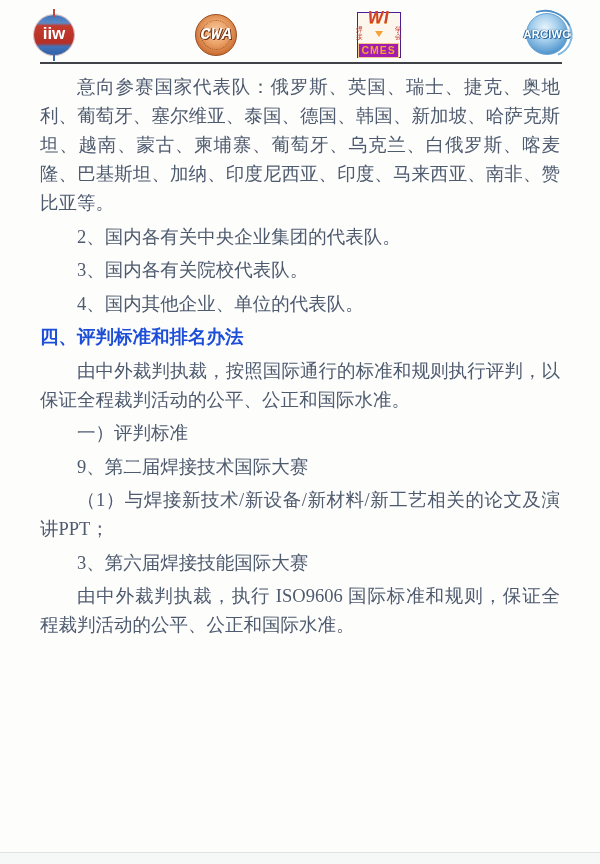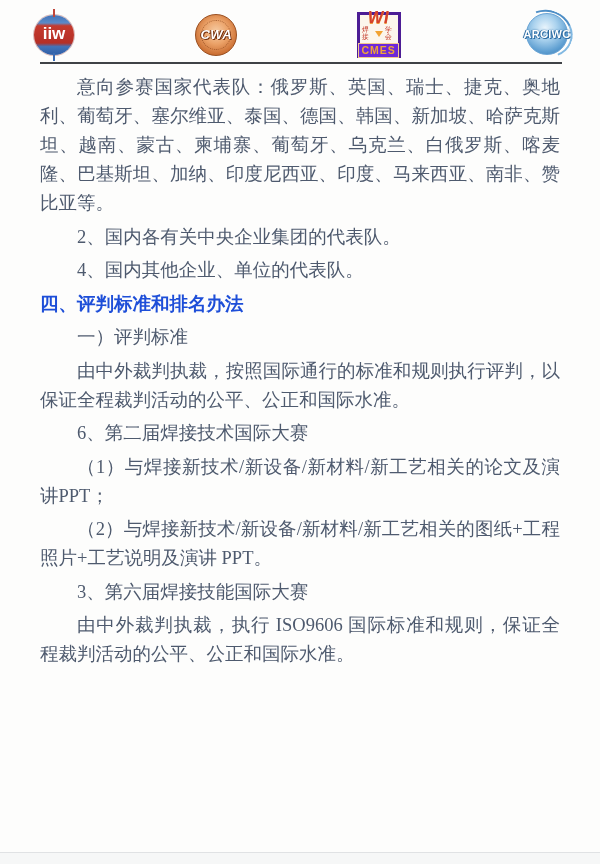--- a/index.html
+++ b/index.html
@@ -46,49 +46,49 @@
   .logo-cwa {
     width: 42px; height: 42px; border-radius: 50%;
     background: radial-gradient(circle at 50% 42%, #f6cda6 0%, #eba268 40%, #cd7236 72%, #aa5620 100%);
     border: 1px solid #9a4e1e;
     position: relative;
     display: flex; align-items: center; justify-content: center;
   }
   .cwa-inner-ring { position: absolute; inset: 5px; border-radius: 50%; border: 1px dotted rgba(110,45,10,0.55); }
   .cwa-text {
     position: relative; color: #ffffff; font-weight: bold; font-style: italic;
-    font-size: 13px; line-height: 1; letter-spacing: 0.5px;
-    font-family: Liberation Sans, sans-serif;
+    font-size: 17px; line-height: 1; letter-spacing: 0.5px;
+    font-family: Liberation Mono, monospace;
     text-shadow: 1px 1px 0 #75300f, -1px 0 0 #75300f;
   }
 
   
   .logo-cmes {
     width: 44px; height: 46px;
-    border: 3px solid #4c1d95; background: #fcf6ec;
+    border: 1px solid #4c1d95; background: #fcf6ec;
     display: flex; flex-direction: column; align-items: center; justify-content: center;
     gap: 2px; padding: 2px;
   }
   .cmes-wi {
     font-family: "Liberation Sans", sans-serif;
     font-weight: bold; font-style: italic; font-size: 16px; line-height: 0.9;
     color: #d5402c; text-shadow: 0 1px 0 #ef9a3a;
     letter-spacing: 1px;
   }
-  .cmes-mid { display: flex; align-items: center; gap: 2px; line-height: 1; }
+  .cmes-mid { display: flex; align-items: center; gap: 12px; line-height: 1; }
   .cmes-cjk { font-size: 7px; color: #c43a2a; }
   .cmes-v {
     width: 0; height: 0;
     border-left: 4px solid transparent; border-right: 4px solid transparent;
     border-top: 6px solid #f2a332;
   }
   .cmes-bottom {
     font-family: "Liberation Sans", sans-serif;
     font-weight: bold; font-size: 10.5px; line-height: 1; letter-spacing: 1px;
-    color: #f0a435; background: #6d28d9; border: 1px solid #f3c98d; padding: 1px 2px;
+    color: #f0a435; background: #a21caf; border: 1px solid #f3c98d; padding: 1px 2px;
   }
 
   
   .logo-arciwc {
     width: 54px; height: 52px; position: relative;
     display: flex; align-items: center; justify-content: center;
   }
   .arc-globe {
     position: absolute; width: 42px; height: 42px; left: 6px; top: 4px; border-radius: 50%;
     background: radial-gradient(circle at 45% 35%, #eaf5fc 0%, #aad2ee 35%, #5d9ed1 70%, #3472ac 100%);
@@ -166,26 +166,26 @@
       <span class="arc-text">ARCIWC</span>
     </div>
 
   </header>
 
   <div class="header-rule"></div>
 
   <main class="doc-body">
       <p class="normal">意向参赛国家代表队：俄罗斯、英国、瑞士、捷克、奥地利、葡萄牙、塞尔维亚、泰国、德国、韩国、新加坡、哈萨克斯坦、越南、蒙古、柬埔寨、葡萄牙、乌克兰、白俄罗斯、喀麦隆、巴基斯坦、加纳、印度尼西亚、印度、马来西亚、南非、赞比亚等。</p>
       <p class="normal">2、国内各有关中央企业集团的代表队。</p>
+      <p class="normal">3、国内各有关院校代表队。</p>
       <p class="normal">4、国内其他企业、单位的代表队。</p>
       <p class="heading">四、评判标准和排名办法</p>
+      <p class="normal">由中外裁判执裁，按照国际通行的标准和规则执行评判，以保证全程裁判活动的公平、公正和国际水准。</p>
       <p class="normal">一）评判标准</p>
-      <p class="normal">由中外裁判执裁，按照国际通行的标准和规则执行评判，以保证全程裁判活动的公平、公正和国际水准。</p>
-      <p class="normal">6、第二届焊接技术国际大赛</p>
+      <p class="normal">9、第二届焊接技术国际大赛</p>
       <p class="normal">（1）与焊接新技术/新设备/新材料/新工艺相关的论文及演讲PPT；</p>
-      <p class="normal">（2）与焊接新技术/新设备/新材料/新工艺相关的图纸+工程照片+工艺说明及演讲 PPT。</p>
       <p class="normal">3、第六届焊接技能国际大赛</p>
       <p class="normal">由中外裁判执裁，执行 ISO9606 国际标准和规则，保证全程裁判活动的公平、公正和国际水准。</p>
     </main>
 
   <div class="bottom-edge"></div>
 
 </div>
 
 </body></html>

